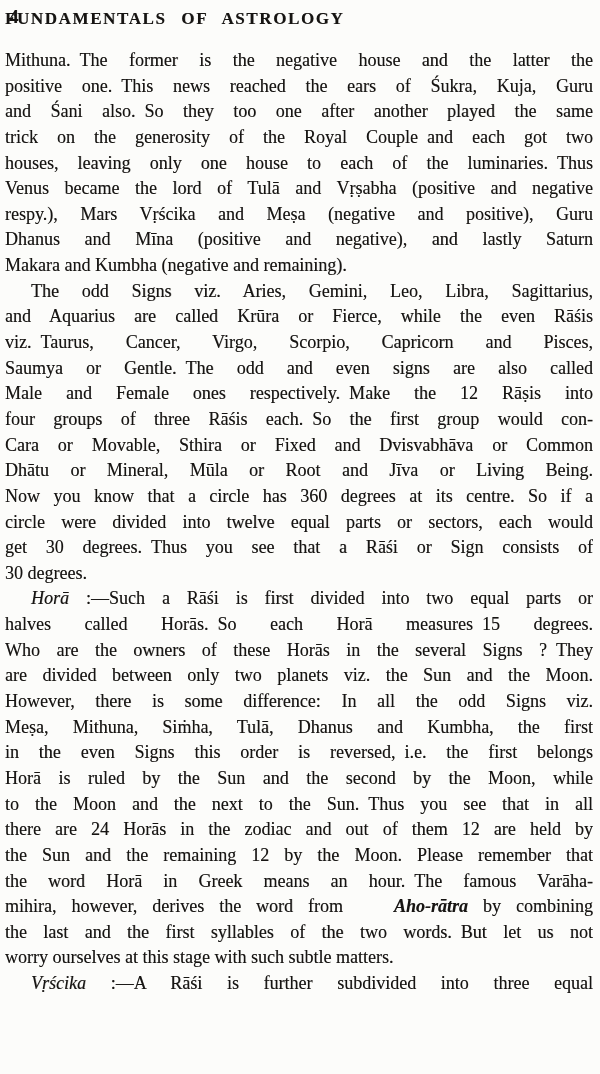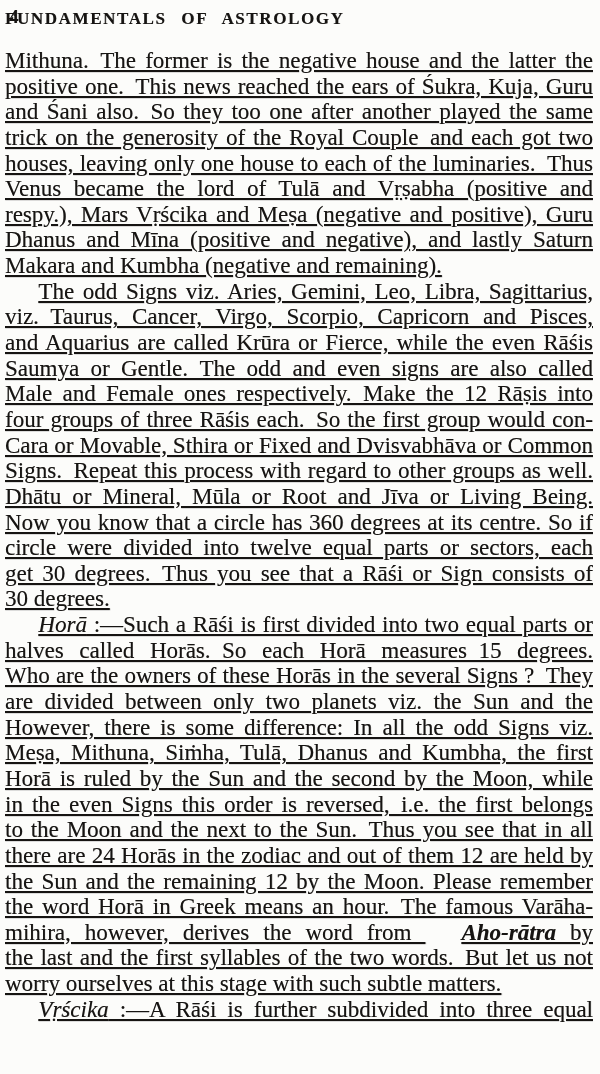--- a/index.html
+++ b/index.html
@@ -31,28 +31,27 @@
     text-align: left;
     font-size: 17px;
     font-weight: 700;
     letter-spacing: 1.6px;
     word-spacing: 9px;
     line-height: 24px;
     padding-top: 2px;
   }
   .body-text { }
   .line {
-    font-size: 23px;
+    font-size: 18px;
     line-height: 25.65px;
     height: 25.65px;
     text-align: justify;
     text-align-last: justify;
     white-space: normal;
     overflow: hidden;
-    text-decoration: underline;
   }
   .line.endpara {
     text-align-last: left;
   }
   .line.indent {
     text-indent: 1.45em;
   }
   .em { font-style: italic; }
   .em-bold { font-style: italic; font-weight: 700; margin-left: 36px; }
 </style>
@@ -71,41 +70,40 @@
     <div class="line">positive one. This news reached the ears of Śukra, Kuja, Guru</div>
     <div class="line">and Śani also. So they too one after another played the same</div>
     <div class="line">trick on the generosity of the Royal Couple and each got two</div>
     <div class="line">houses, leaving only one house to each of the luminaries. Thus</div>
     <div class="line">Venus became the lord of Tulā and Vṛṣabha (positive and negative</div>
     <div class="line">respy.), Mars Vṛścika and Meṣa (negative and positive), Guru</div>
     <div class="line">Dhanus and Mīna (positive and negative), and lastly Saturn</div>
     <div class="line endpara">Makara and Kumbha (negative and remaining).</div>
 
     <div class="line indent">The odd Signs viz. Aries, Gemini, Leo, Libra, Sagittarius,</div>
+    <div class="line">and Aquarius are called Krūra or Fierce, while the even Rāśis</div>
     <div class="line">viz. Taurus, Cancer, Virgo, Scorpio, Capricorn and Pisces,</div>
-    <div class="line">and Aquarius are called Krūra or Fierce, while the even Rāśis</div>
     <div class="line">Saumya or Gentle. The odd and even signs are also called</div>
     <div class="line">Male and Female ones respectively. Make the 12 Rāṣis into</div>
     <div class="line">four groups of three Rāśis each. So the first group would con-</div>
     <div class="line">Cara or Movable, Sthira or Fixed and Dvisvabhāva or Common</div>
-    <div class="line">Signs. Repeat this process with regard to other groups as well.</div>
     <div class="line">Dhātu or Mineral, Mūla or Root and Jīva or Living Being.</div>
     <div class="line">Now you know that a circle has 360 degrees at its centre. So if a</div>
     <div class="line">circle were divided into twelve equal parts or sectors, each would</div>
     <div class="line">get 30 degrees. Thus you see that a Rāśi or Sign consists of</div>
     <div class="line endpara">30 degrees.</div>
 
     <div class="line indent"><span class="em">Horā</span><span> :—Such a Rāśi is first divided into two equal parts or</span></div>
     <div class="line">halves called Horās. So each Horā measures 15 degrees.</div>
     <div class="line">Who are the owners of these Horās in the several Signs ? They</div>
     <div class="line">are divided between only two planets viz. the Sun and the Moon.</div>
     <div class="line">However, there is some difference: In all the odd Signs viz.</div>
     <div class="line">Meṣa, Mithuna, Siṁha, Tulā, Dhanus and Kumbha, the first</div>
+    <div class="line">in the even Signs this order is reversed, i.e. the first belongs</div>
     <div class="line">Horā is ruled by the Sun and the second by the Moon, while</div>
-    <div class="line">in the even Signs this order is reversed, i.e. the first belongs</div>
     <div class="line">to the Moon and the next to the Sun. Thus you see that in all</div>
     <div class="line">there are 24 Horās in the zodiac and out of them 12 are held by</div>
     <div class="line">the Sun and the remaining 12 by the Moon. Please remember that</div>
     <div class="line">the word Horā in Greek means an hour. The famous Varāha-</div>
     <div class="line"><span>mihira, however, derives the word from </span><span class="em-bold">Aho-rātra</span><span> by combining</span></div>
     <div class="line">the last and the first syllables of the two words. But let us not</div>
     <div class="line endpara">worry ourselves at this stage with such subtle matters.</div>
 
     <div class="line indent"><span class="em">Vṛścika</span><span> :—A Rāśi is further subdivided into three equal</span></div>
   </div>

